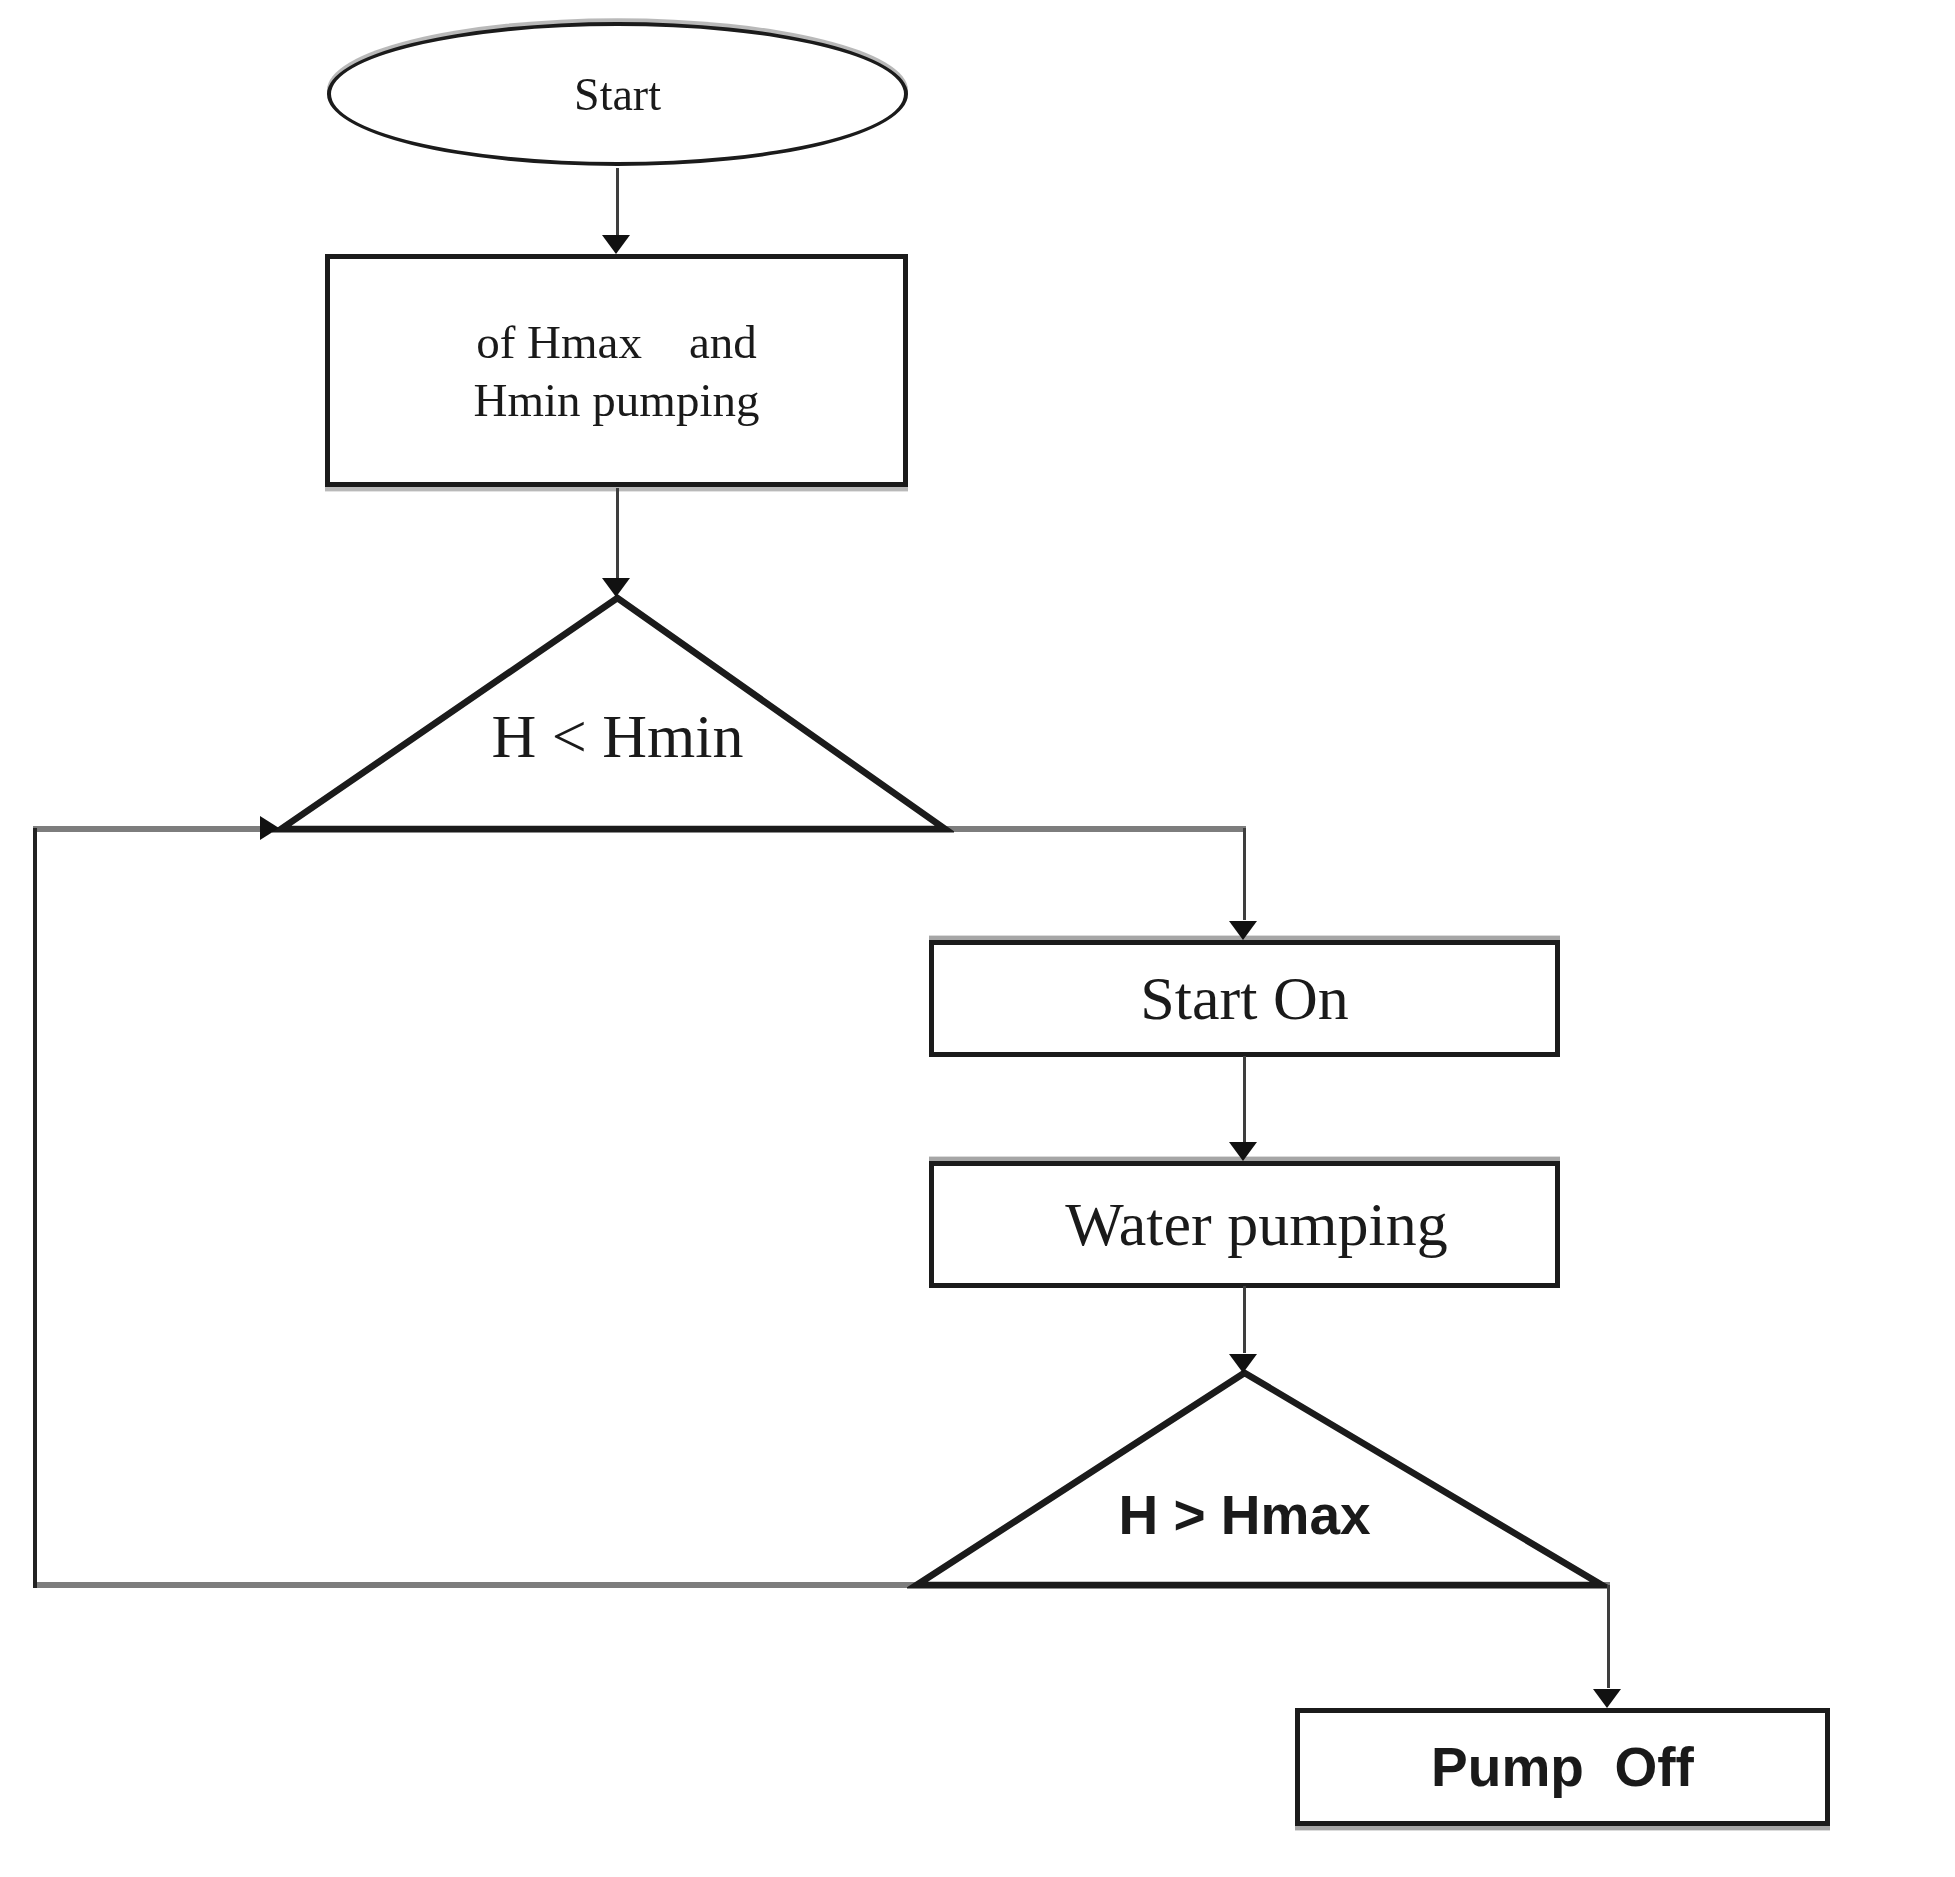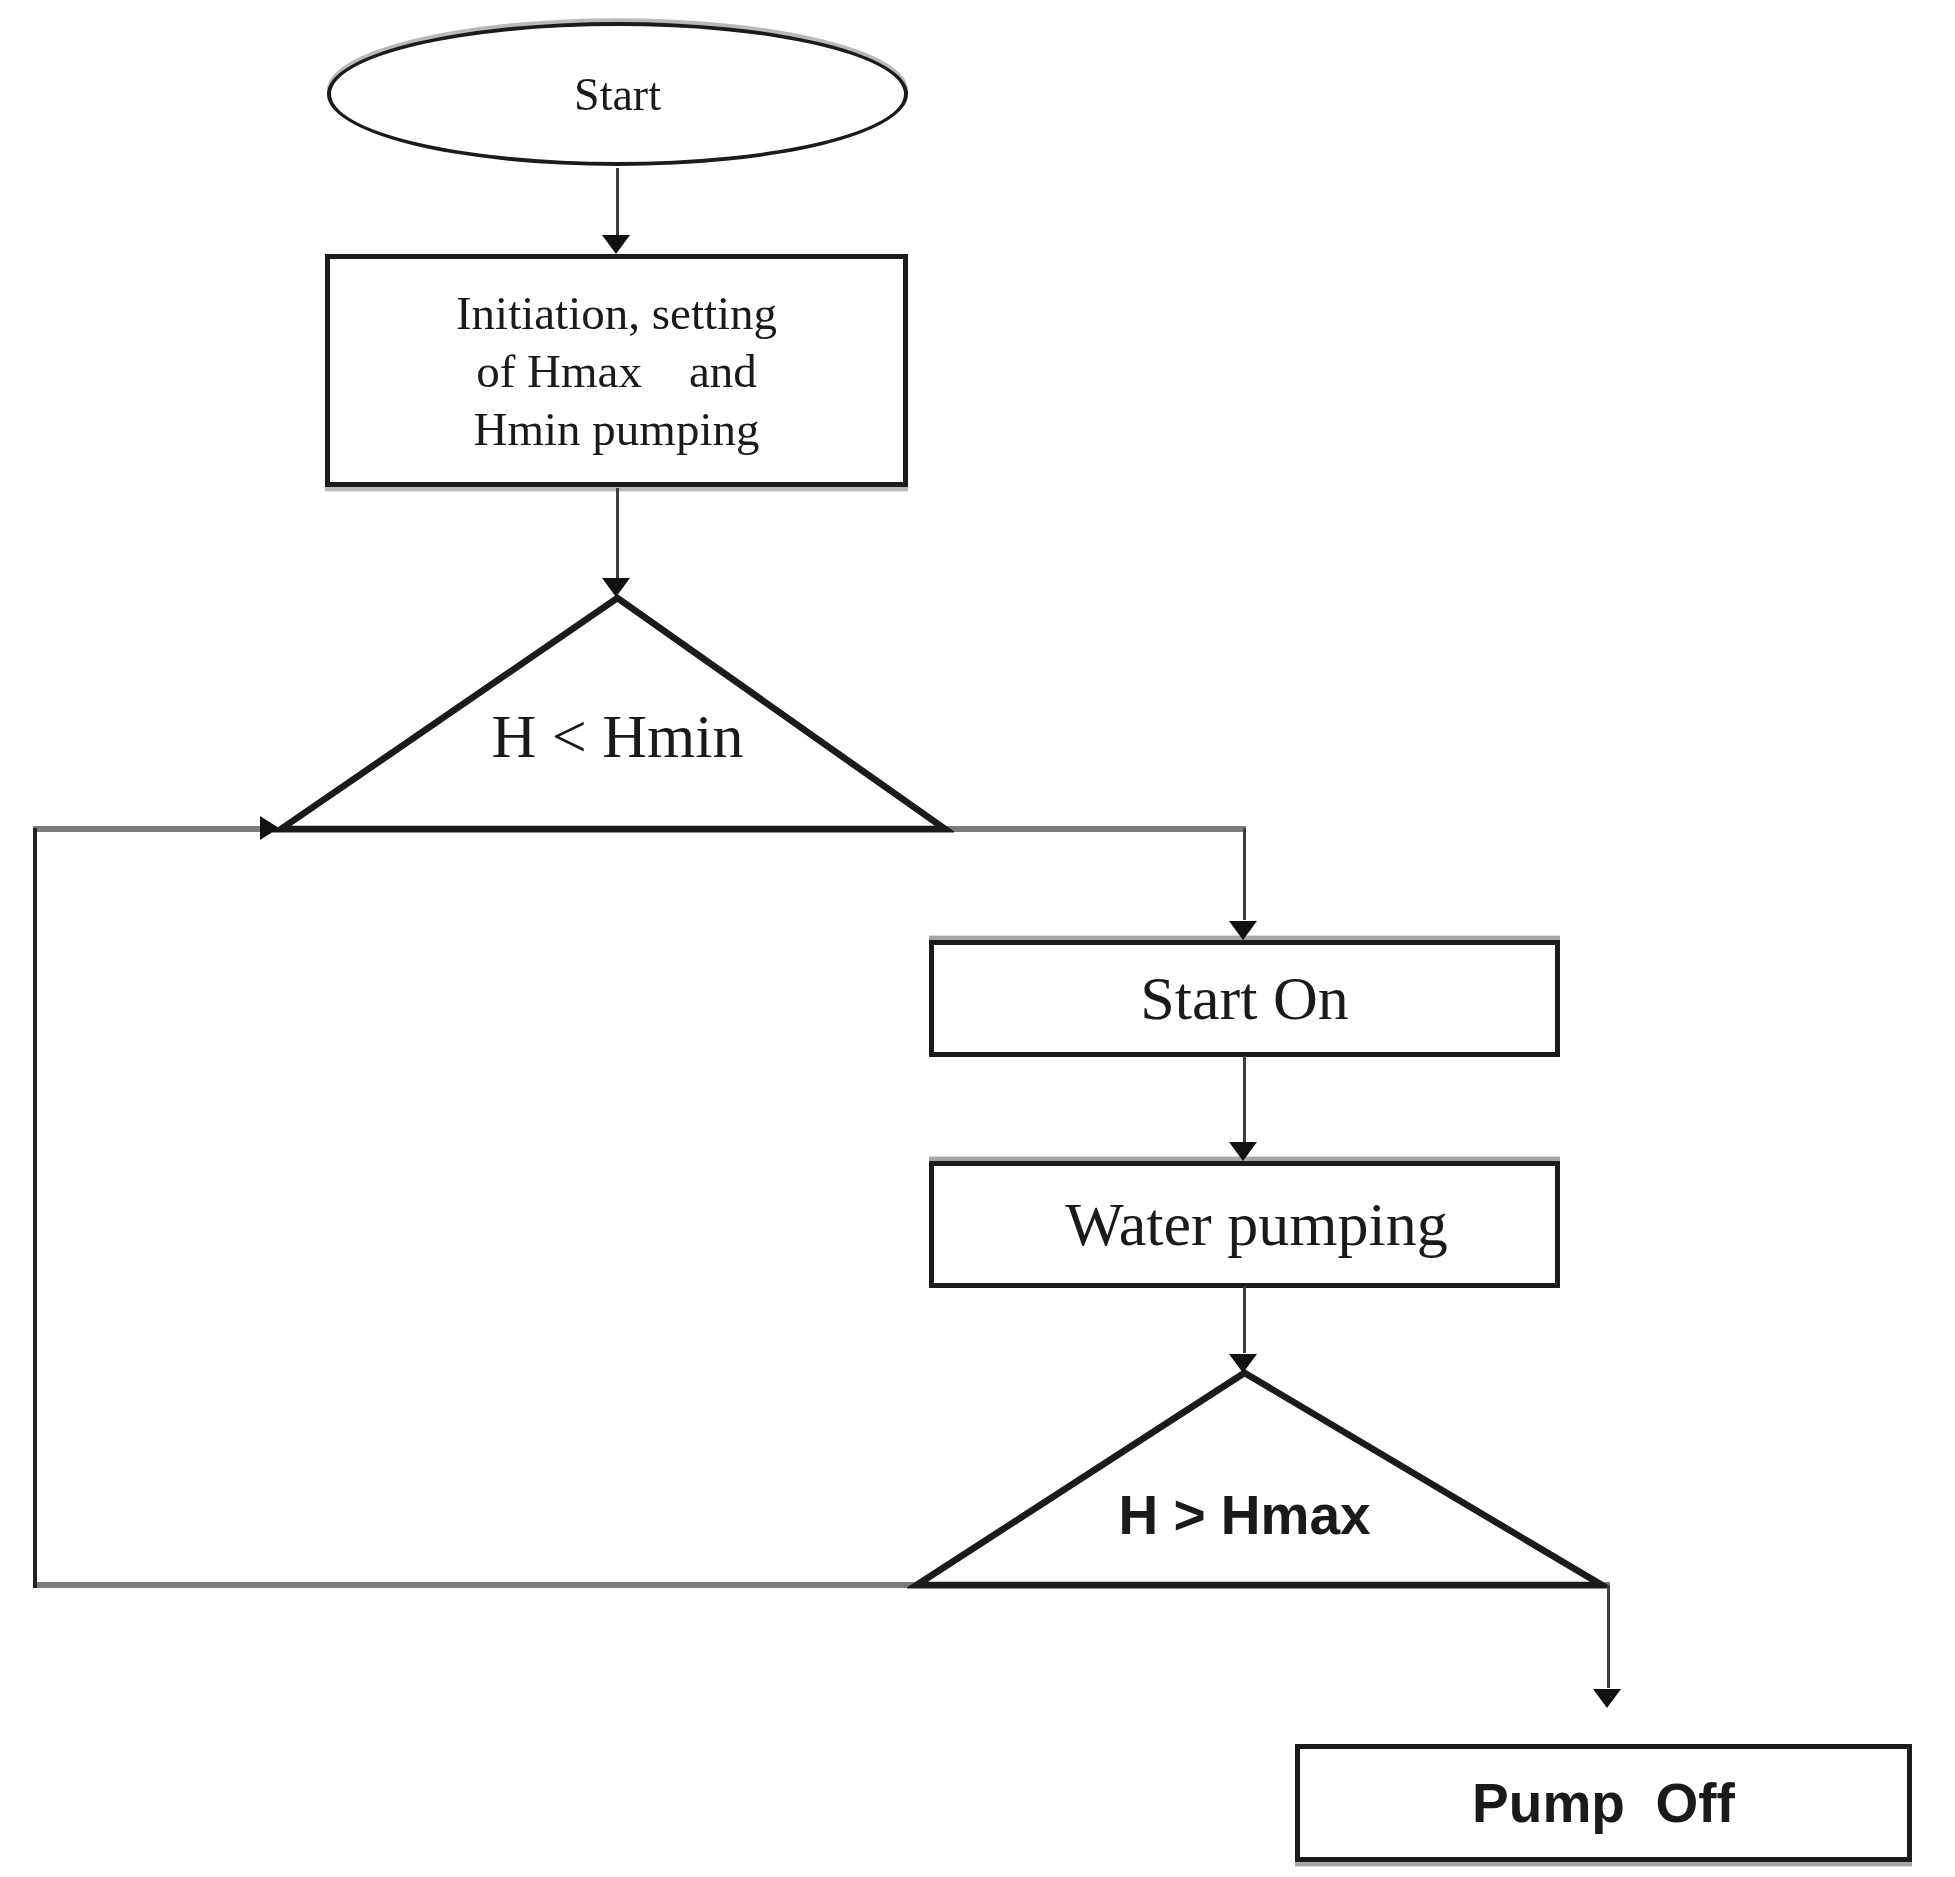--- a/index.html
+++ b/index.html
@@ -60,43 +60,42 @@
     box-shadow:0 -4.4px 0 0 rgba(128,128,128,.7);}
   #a3{left:1243px;top:1056px;height:86px;} #ah-a3{left:1229px;top:1142px;}
   #water-box{left:929px;top:1161px;width:631px;height:127px;
     box-shadow:0 -4.4px 0 0 rgba(128,128,128,.7);padding-left:24px;}
   #a4{left:1243px;top:1286px;height:67px;}  #ah-a4{left:1229px;top:1354px;}
   #tri2-svg{left:907px;top:1364px;}
   #tri2-label{left:1023px;top:1483px;width:443px;}
   #fb-bottom{left:32.5px;top:1582px;width:1577px;}
   #fb-left{left:32.5px;top:828px;height:760px;}
   #cv2{left:1607px;top:1585px;height:103px;} #ah-cv2{left:1593px;top:1689px;}
-  #pumpoff-box{left:1295px;top:1708px;width:617px;height:118px;
-    box-shadow:0 4.4px 0 0 rgba(128,128,128,.7);margin-top:36px;}
+  #pumpoff-box{left:1295px;top:1708px;width:535px;height:118px;
+    box-shadow:0 4.4px 0 0 rgba(128,128,128,.7);}
 </style>
 </head>
 <body>
 
 <div id="canvas">
 
   <div class="gray-h" id="fb-top"></div>
   <div class="gray-h" id="fb-bottom"></div>
   <div class="dark-v" id="fb-left"></div>
   <div class="gray-h" id="conn-d1"></div>
 
   <div class="ellipse" id="start-ellipse">
     <span class="label">Start</span>
   </div>
 
   <div class="vline" id="a1"></div>
   <div class="ah-down" id="ah-a1"></div>
 
   <div class="box" id="init-box">
     <div class="lines">
-      <span class="label">Initiation, setting</span>
       <span class="label">of Hmax    and</span>
       <span class="label">Hmin pumping</span>
     </div>
   </div>
 
   <div class="vline" id="a2"></div>
   <div class="ah-down" id="ah-a2"></div>
 
   <svg class="tri-svg" id="tri1-svg" width="682" height="247" viewBox="0 0 924 334">
     <polygon points="468,12 12,325 912,325" fill="#ffffff" stroke="#1b1b1b" stroke-width="9"></polygon>

